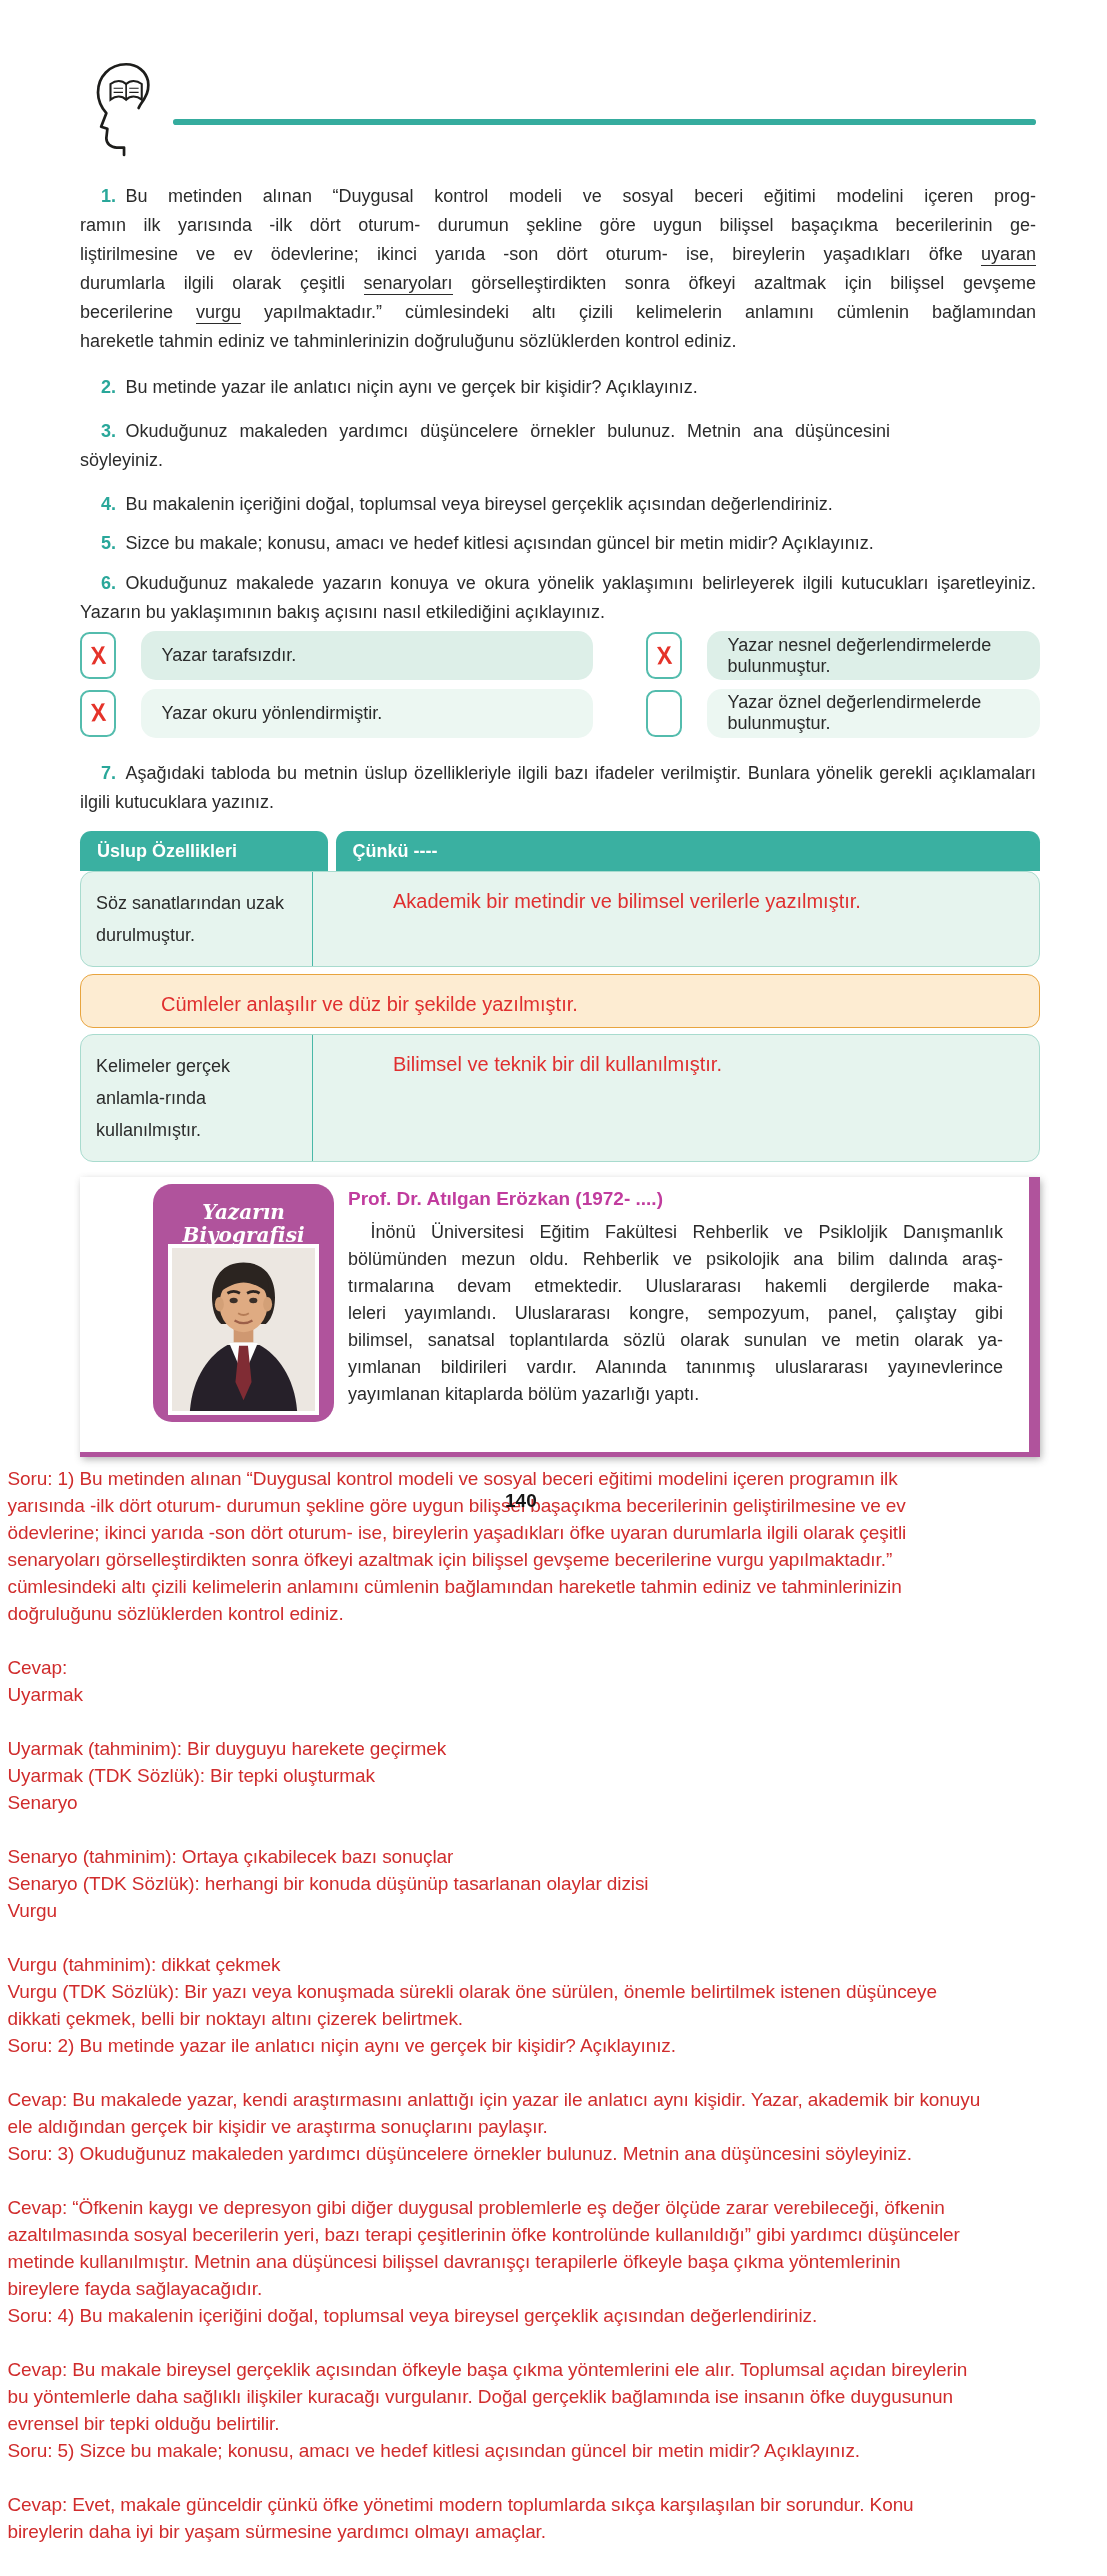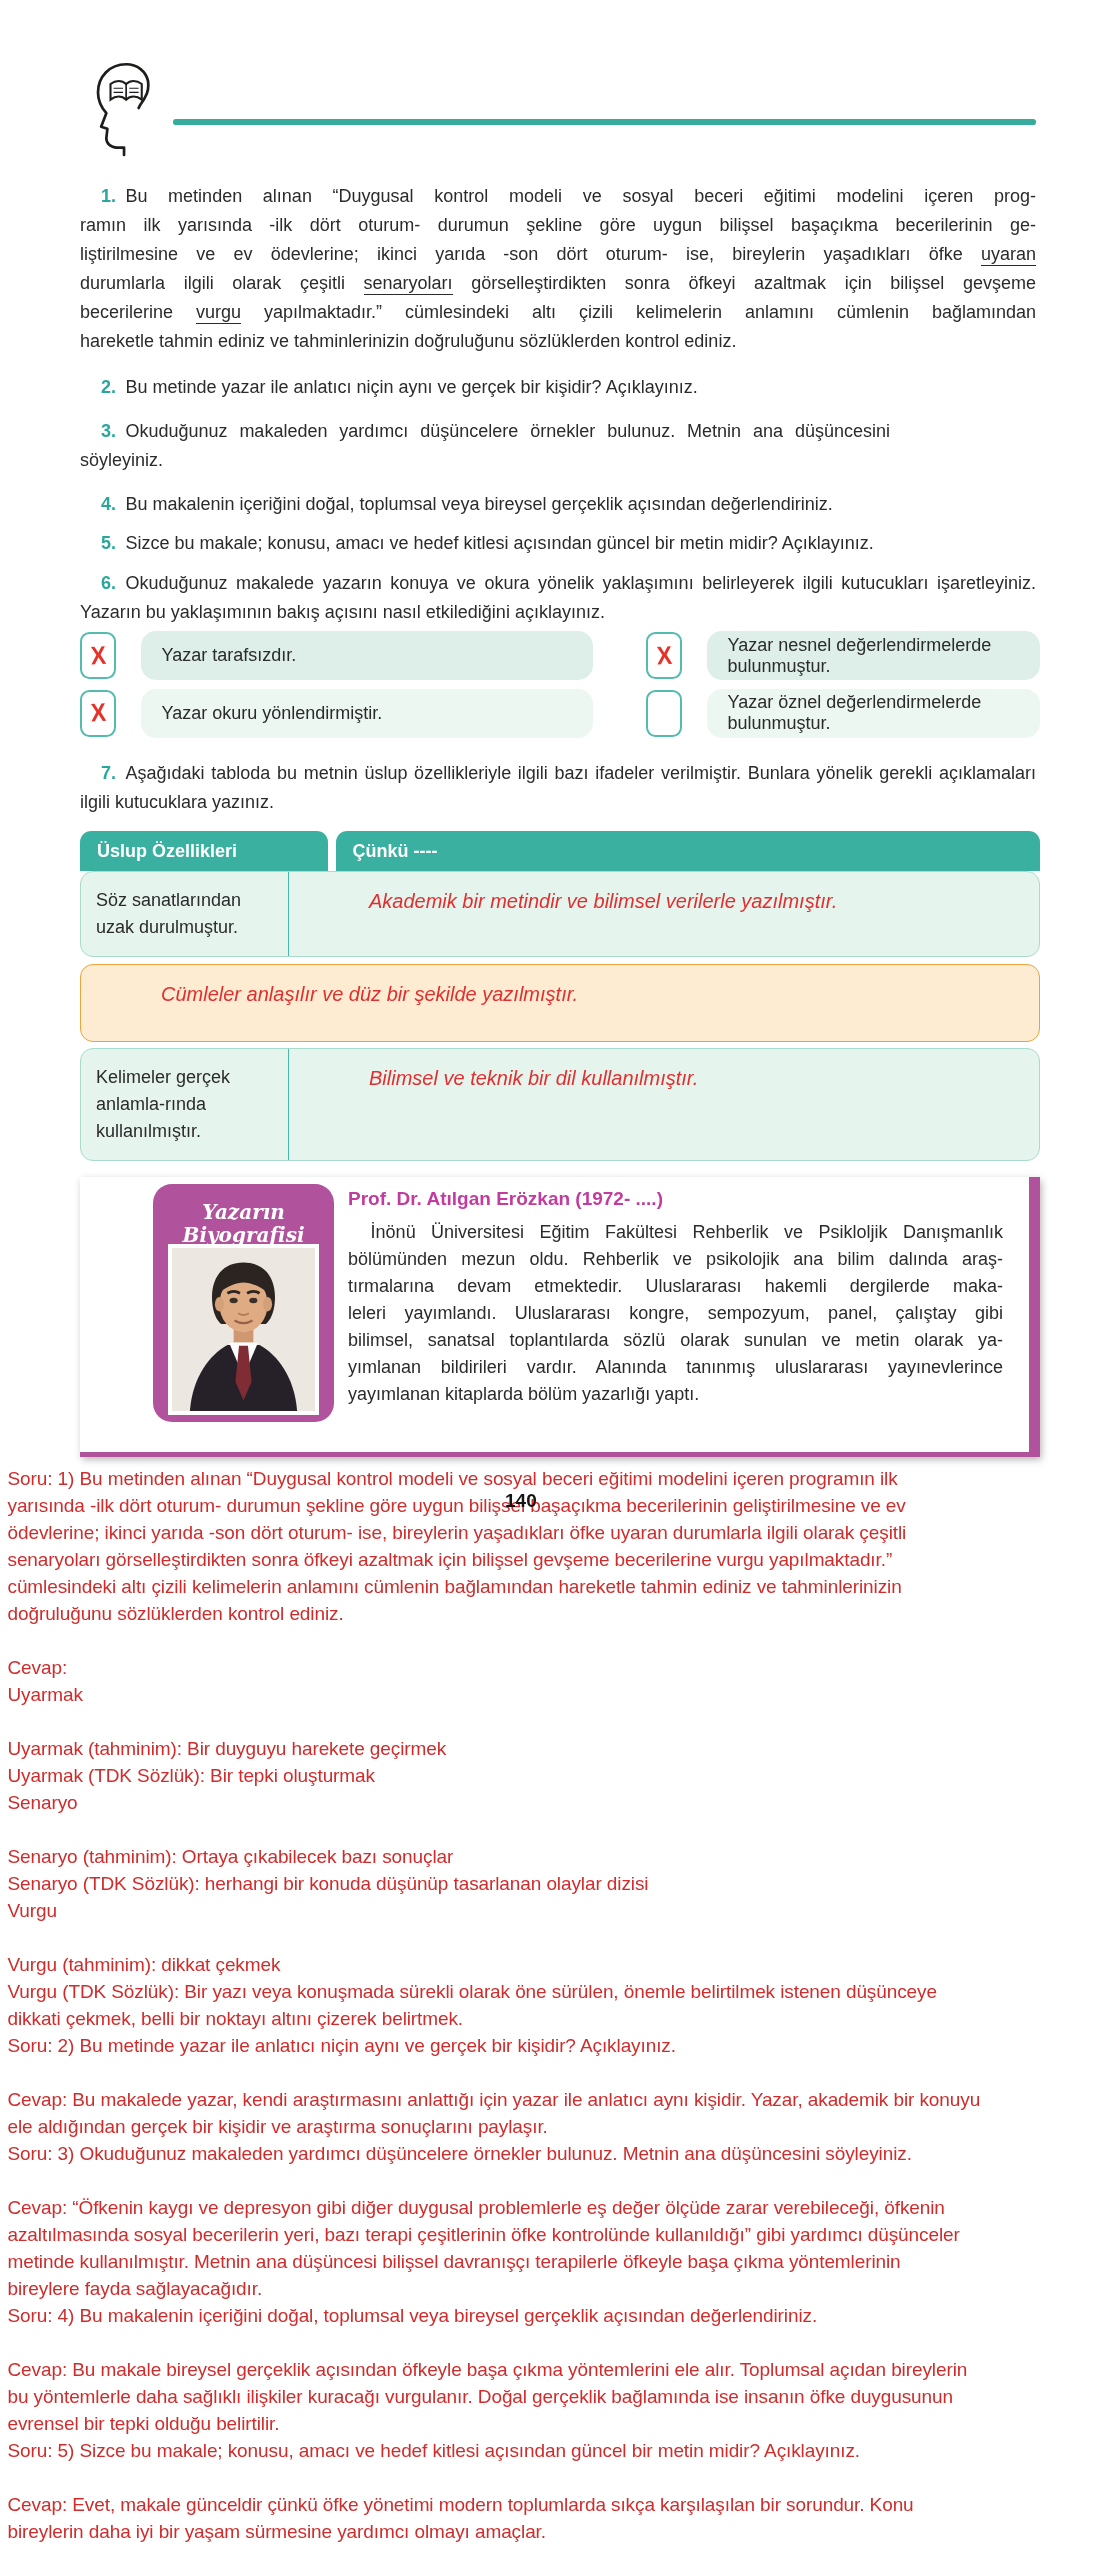--- a/index.html
+++ b/index.html
@@ -40,23 +40,23 @@
 
   
   .table{position:absolute;left:80px;top:831px;width:960px;}
   .thead{display:flex;gap:7.5px;height:40px;margin-bottom:0;}
   .th{background:#3ab0a1;color:#fff;font-weight:bold;font-size:18px;border-radius:11.3px 11.3px 0 0;
       display:flex;align-items:center;padding-left:17px;}
   .th1{width:248px;flex:none;box-sizing:border-box;} .th2{flex:1;}
   .trow{display:flex;border-radius:13px;margin-bottom:6.6px;border:1.9px solid;overflow:hidden;}
   .trow.mint{background:#e6f4ee;border-color:#a8dbce;}
   .trow.peach{background:#fdecd2;border-color:#e8a43e;}
-  .tleft{width:208px;flex:none;box-sizing:border-box;padding:15px 24px 15px 15px;font-size:18px;
-         line-height:27px;border-right:1.9px solid #49b8a8;min-height:83px;}
-  .tright{flex:1;padding:15px 28px 32px 80px;cursor:text;font-style:italic;}
+  .tleft{width:232px;flex:none;box-sizing:border-box;padding:15px 24px 15px 15px;font-size:18px;
+         line-height:32px;border-right:1.9px solid #49b8a8;min-height:83px;}
+  .tright{flex:1;padding:15px 28px 8px 80px;cursor:text;}
   .tanswer{color:#e02f2f;font-size:20px;line-height:29px;max-width:490px;}
 
   
   .bio{position:absolute;left:80px;top:1177px;width:960px;height:280px;background:#fff;
        border-right:11.3px solid #b0539c;border-bottom:5.6px solid #b0539c;box-sizing:border-box;
        box-shadow:1.9px 2.8px 7.5px rgba(80,80,80,.45);}
   .bio-tab{position:absolute;left:73px;top:6.6px;width:181px;height:238px;background:#b0539c;border-radius:19px;}
   .bio-tab-label{color:#fff;text-align:center;font-family:"DejaVu Serif",serif;font-style:italic;
                  font-weight:bold;font-size:20px;line-height:23.5px;padding-top:17px;}
   .bio-photo{position:absolute;left:15px;top:60px;width:151px;height:171px;background:#fff;

